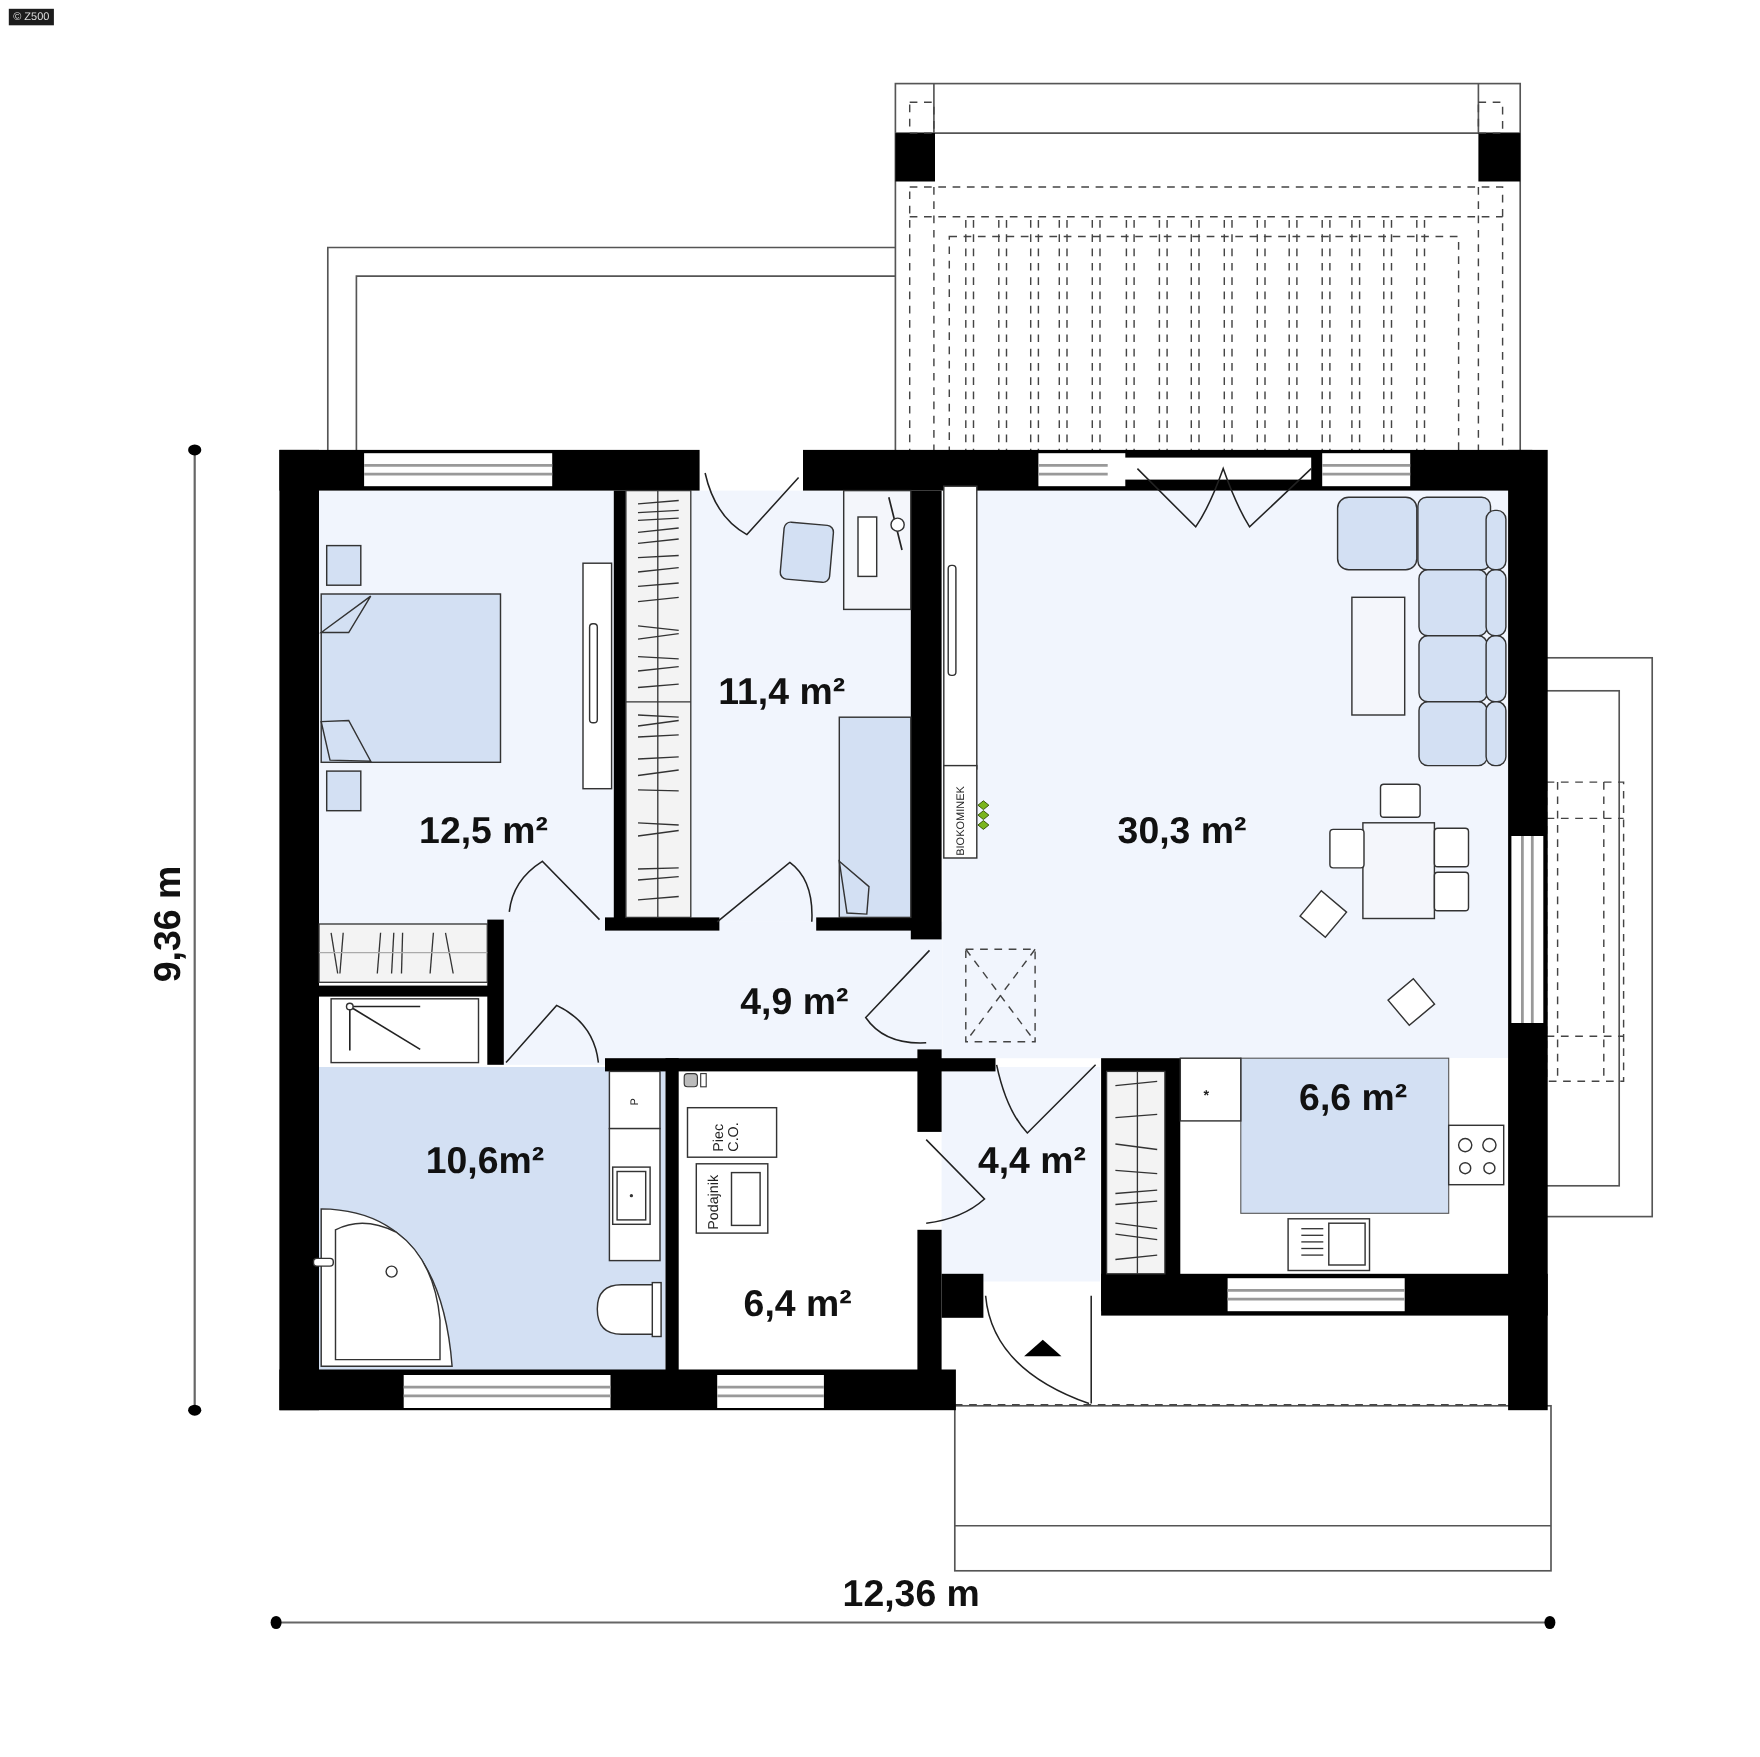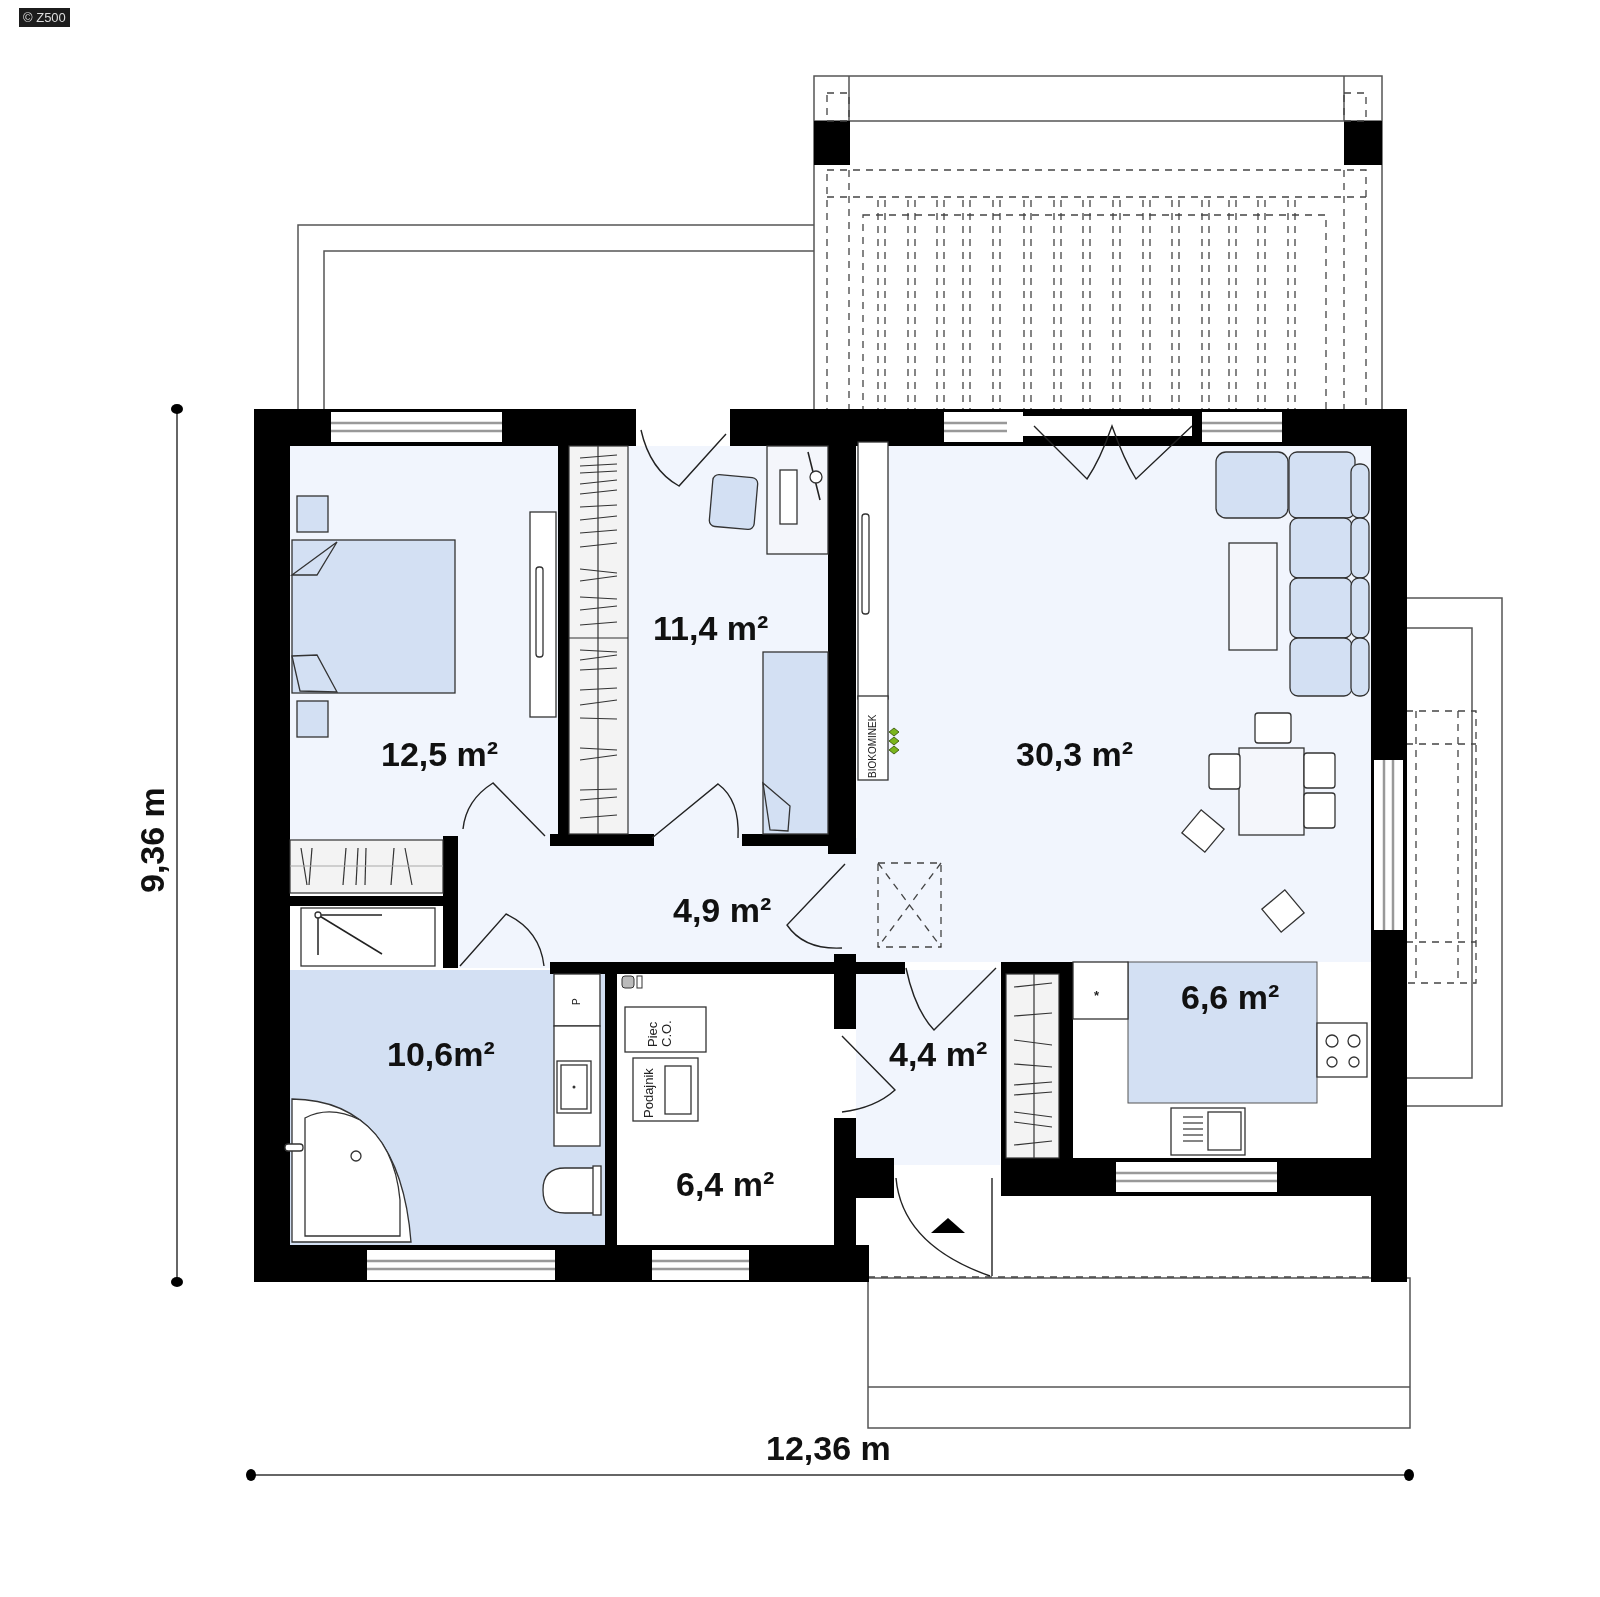--- a/index.html
+++ b/index.html
@@ -16,21 +16,21 @@
   .wood { fill:#f4f6fb; stroke:#333; stroke-width:1.3; }
   .win { fill:#fff; }
   .winl { stroke:#999; stroke-width:2.5; }
   .door { fill:none; stroke:#222; stroke-width:1.4; }
   .wardrobe { fill:#f3f3f3; stroke:#333; stroke-width:1.2; }
   .hang { stroke:#333; stroke-width:1.2; }
   .area { font-family:"Liberation Sans", sans-serif; font-weight:bold; font-size:34px; fill:#111; }
   .dim { font-family:"Liberation Sans", sans-serif; font-weight:bold; font-size:34px; fill:#111; }
   .small { font-family:"Liberation Sans", sans-serif; font-size:13px; fill:#222; }
   .tiny { font-family:"Liberation Sans", sans-serif; font-size:10px; fill:#222; }
-  .copy-badge { position:absolute; left:19px; top:8px; background:#1c1c1c; color:#ddd; font-size:13px; padding:2px 4px; font-family:"Liberation Sans", sans-serif; }
+  .copy-badge { position:absolute; left:8px; top:8px; background:#1c1c1c; color:#ddd; font-size:10px; padding:2px 4px; font-family:"Liberation Sans", sans-serif; }
 </style>
 </head>
 <body>
 
 <div class="copy-badge">© Z500</div>
 
 <svg id="plan" viewBox="0 0 1600 1597" xmlns="http://www.w3.org/2000/svg">
 
   <g>
 

